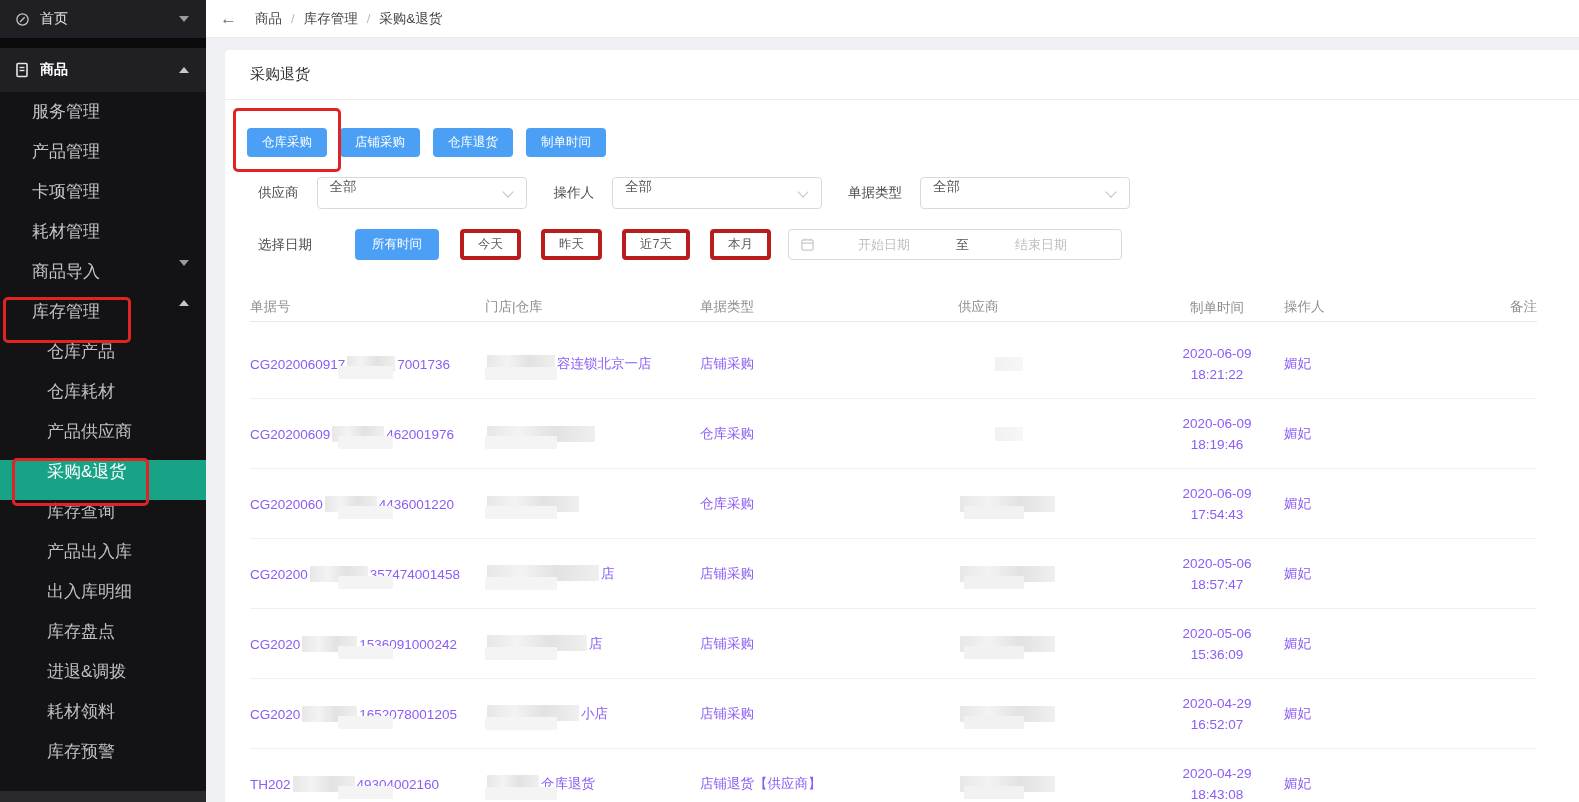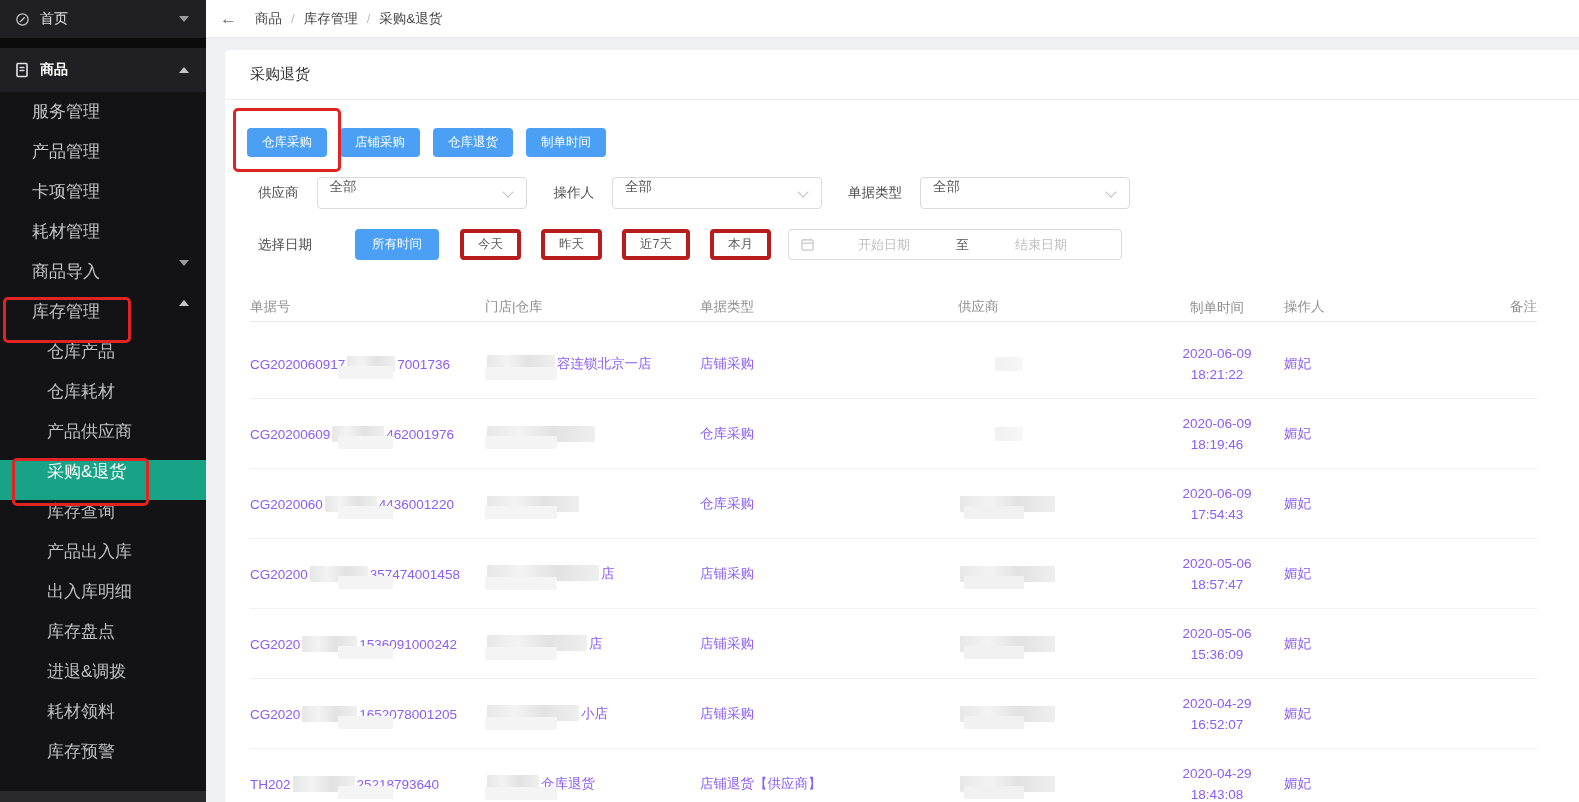--- a/index.html
+++ b/index.html
@@ -401,21 +401,21 @@
     <div class="c-time">
       <div class="d">2020-04-29</div>
               <div class="tm">16:52:07</div>
     </div>
     <div class="c-op">媚妃</div>
     <div class="c-re"></div>
   </div>
 
   <div class="trow">
     <div class="c-no">
-      <span class="pre">TH202</span><span class="mask m-no" style="width: 62px;"></span><span class="suf">25218793640</span>
+      <span class="pre">TH202</span><span class="mask m-no" style="width: 62px;"></span><span class="suf">49304002160</span>
       <span class="smudge s-no"></span>
     </div>
     <div class="c-store">
       <span class="mask m-store" style="width: 52px;"></span><span class="store-t">仓库退货</span>
       <span class="smudge s-store"></span>
     </div>
     <div class="c-type">店铺退货【供应商】</div>
     <div class="c-sup">
       <span class="mask m-sup" style="width: 95px;"></span>
       <span class="smudge s-sup"></span>

